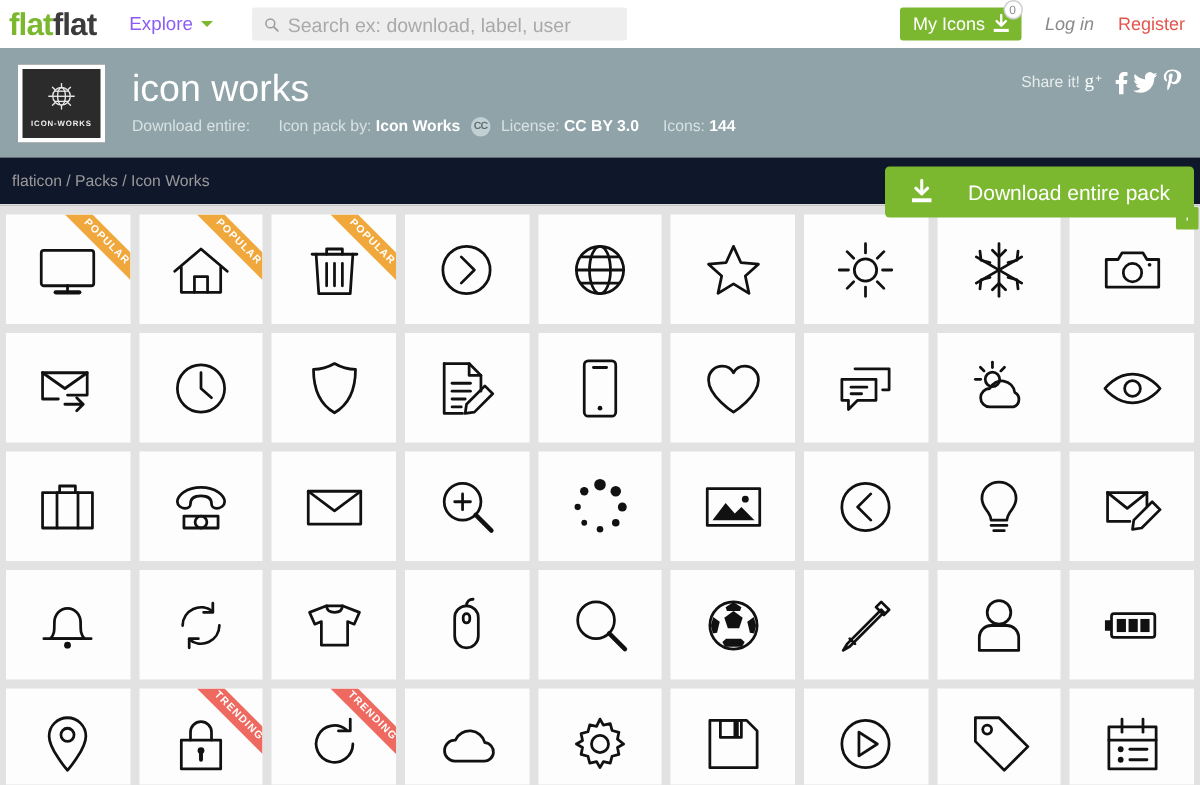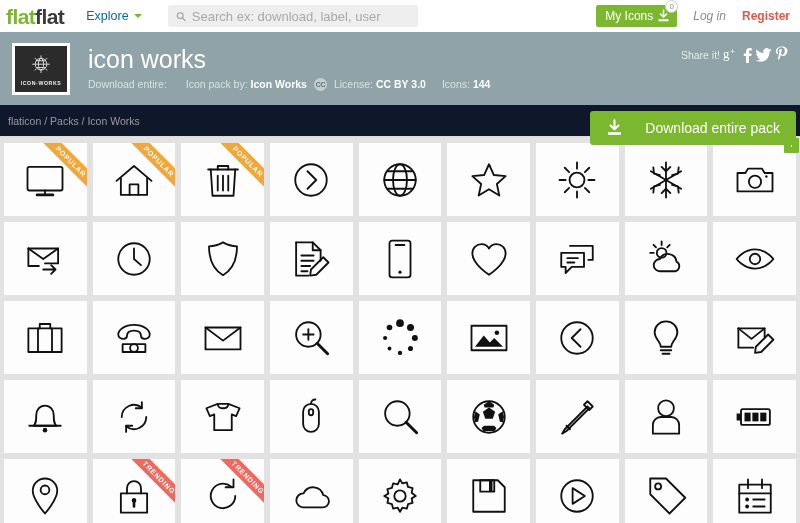--- a/index.html
+++ b/index.html
@@ -18,21 +18,21 @@
     display: flex;
     align-items: center;
     padding: 0 10px 0 6px;
     position: relative;
     z-index: 10;
   }
   .logo { font-size: 21px; font-weight: bold; letter-spacing: -0.6px; line-height: 1; }
   .logo .flat { color: #7cb82f; }
   .logo .icon { color: #3b3b3b; }
   .explore {
-    margin-left: 22px; font-size: 12.5px; color: #0369a1;
+    margin-left: 22px; font-size: 12.5px; color: #8b5cf6;
     display: flex; align-items: center; gap: 5px; cursor: pointer;
   }
   .caret-dn {
     width: 0; height: 0; border-left: 4px solid transparent;
     border-right: 4px solid transparent; border-top: 4px solid #7cb82f;
   }
   .searchbox {
     margin-left: 26px; width: 250px; height: 22px; background: #eeeeee;
     border-radius: 2px; display: flex; align-items: center; padding: 0 8px; gap: 6px;
   }
@@ -49,21 +49,21 @@
     font-family: "Liberation Sans", sans-serif;
   }
   .myicons .dl-ic { position: absolute; right: 7px; top: 4px; }
   .badge {
     position: absolute; right: -1px; top: -5px; background: #ffffff;
     border: 1px solid #cfcfcf; color: #8a8a8a; font-size: 8px; line-height: 1;
     border-radius: 50%; width: 13px; height: 13px;
     display: flex; align-items: center; justify-content: center;
   }
   .login { font-size: 12px; color: #8a8a8a; cursor: pointer; font-style: italic; }
-  .register { font-size: 12px; color: #e2574c; font-weight: bold; cursor: pointer; }
+  .register { font-size: 12px; color: #e2574c; font-weight: normal; cursor: pointer; }
 
   
   .banner {
     height: 73px; background: #8fa3a8; display: flex; align-items: center;
     padding: 0 12px; position: relative;
   }
   .packlogo {
     width: 58px; height: 52px; background: #2b2b2b; border: 3px solid #ffffff;
     display: flex; flex-direction: column; align-items: center; justify-content: center;
     flex: 0 0 auto;

